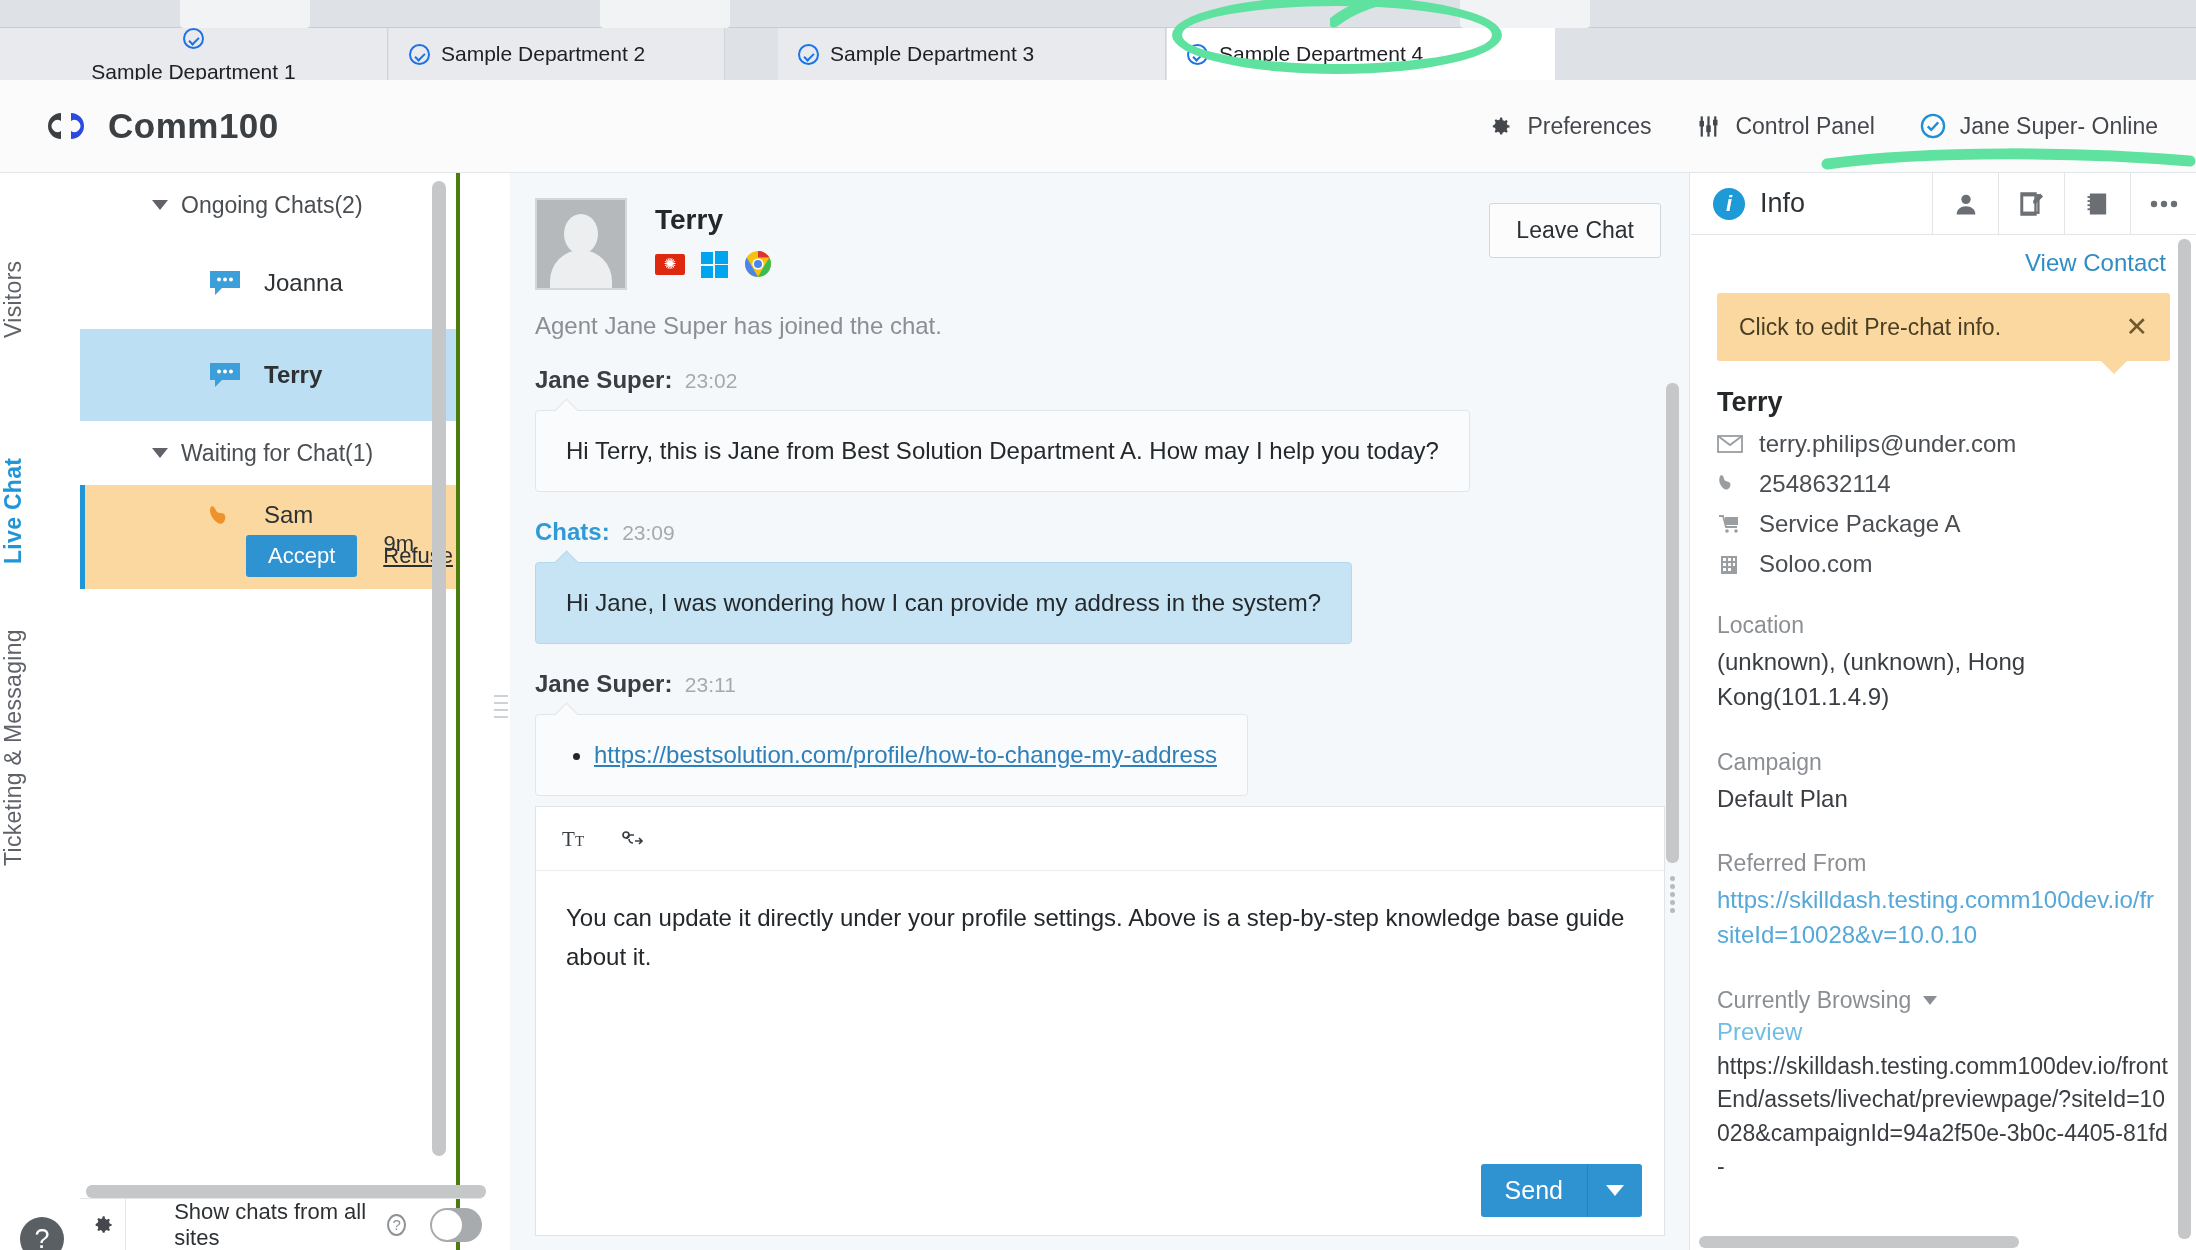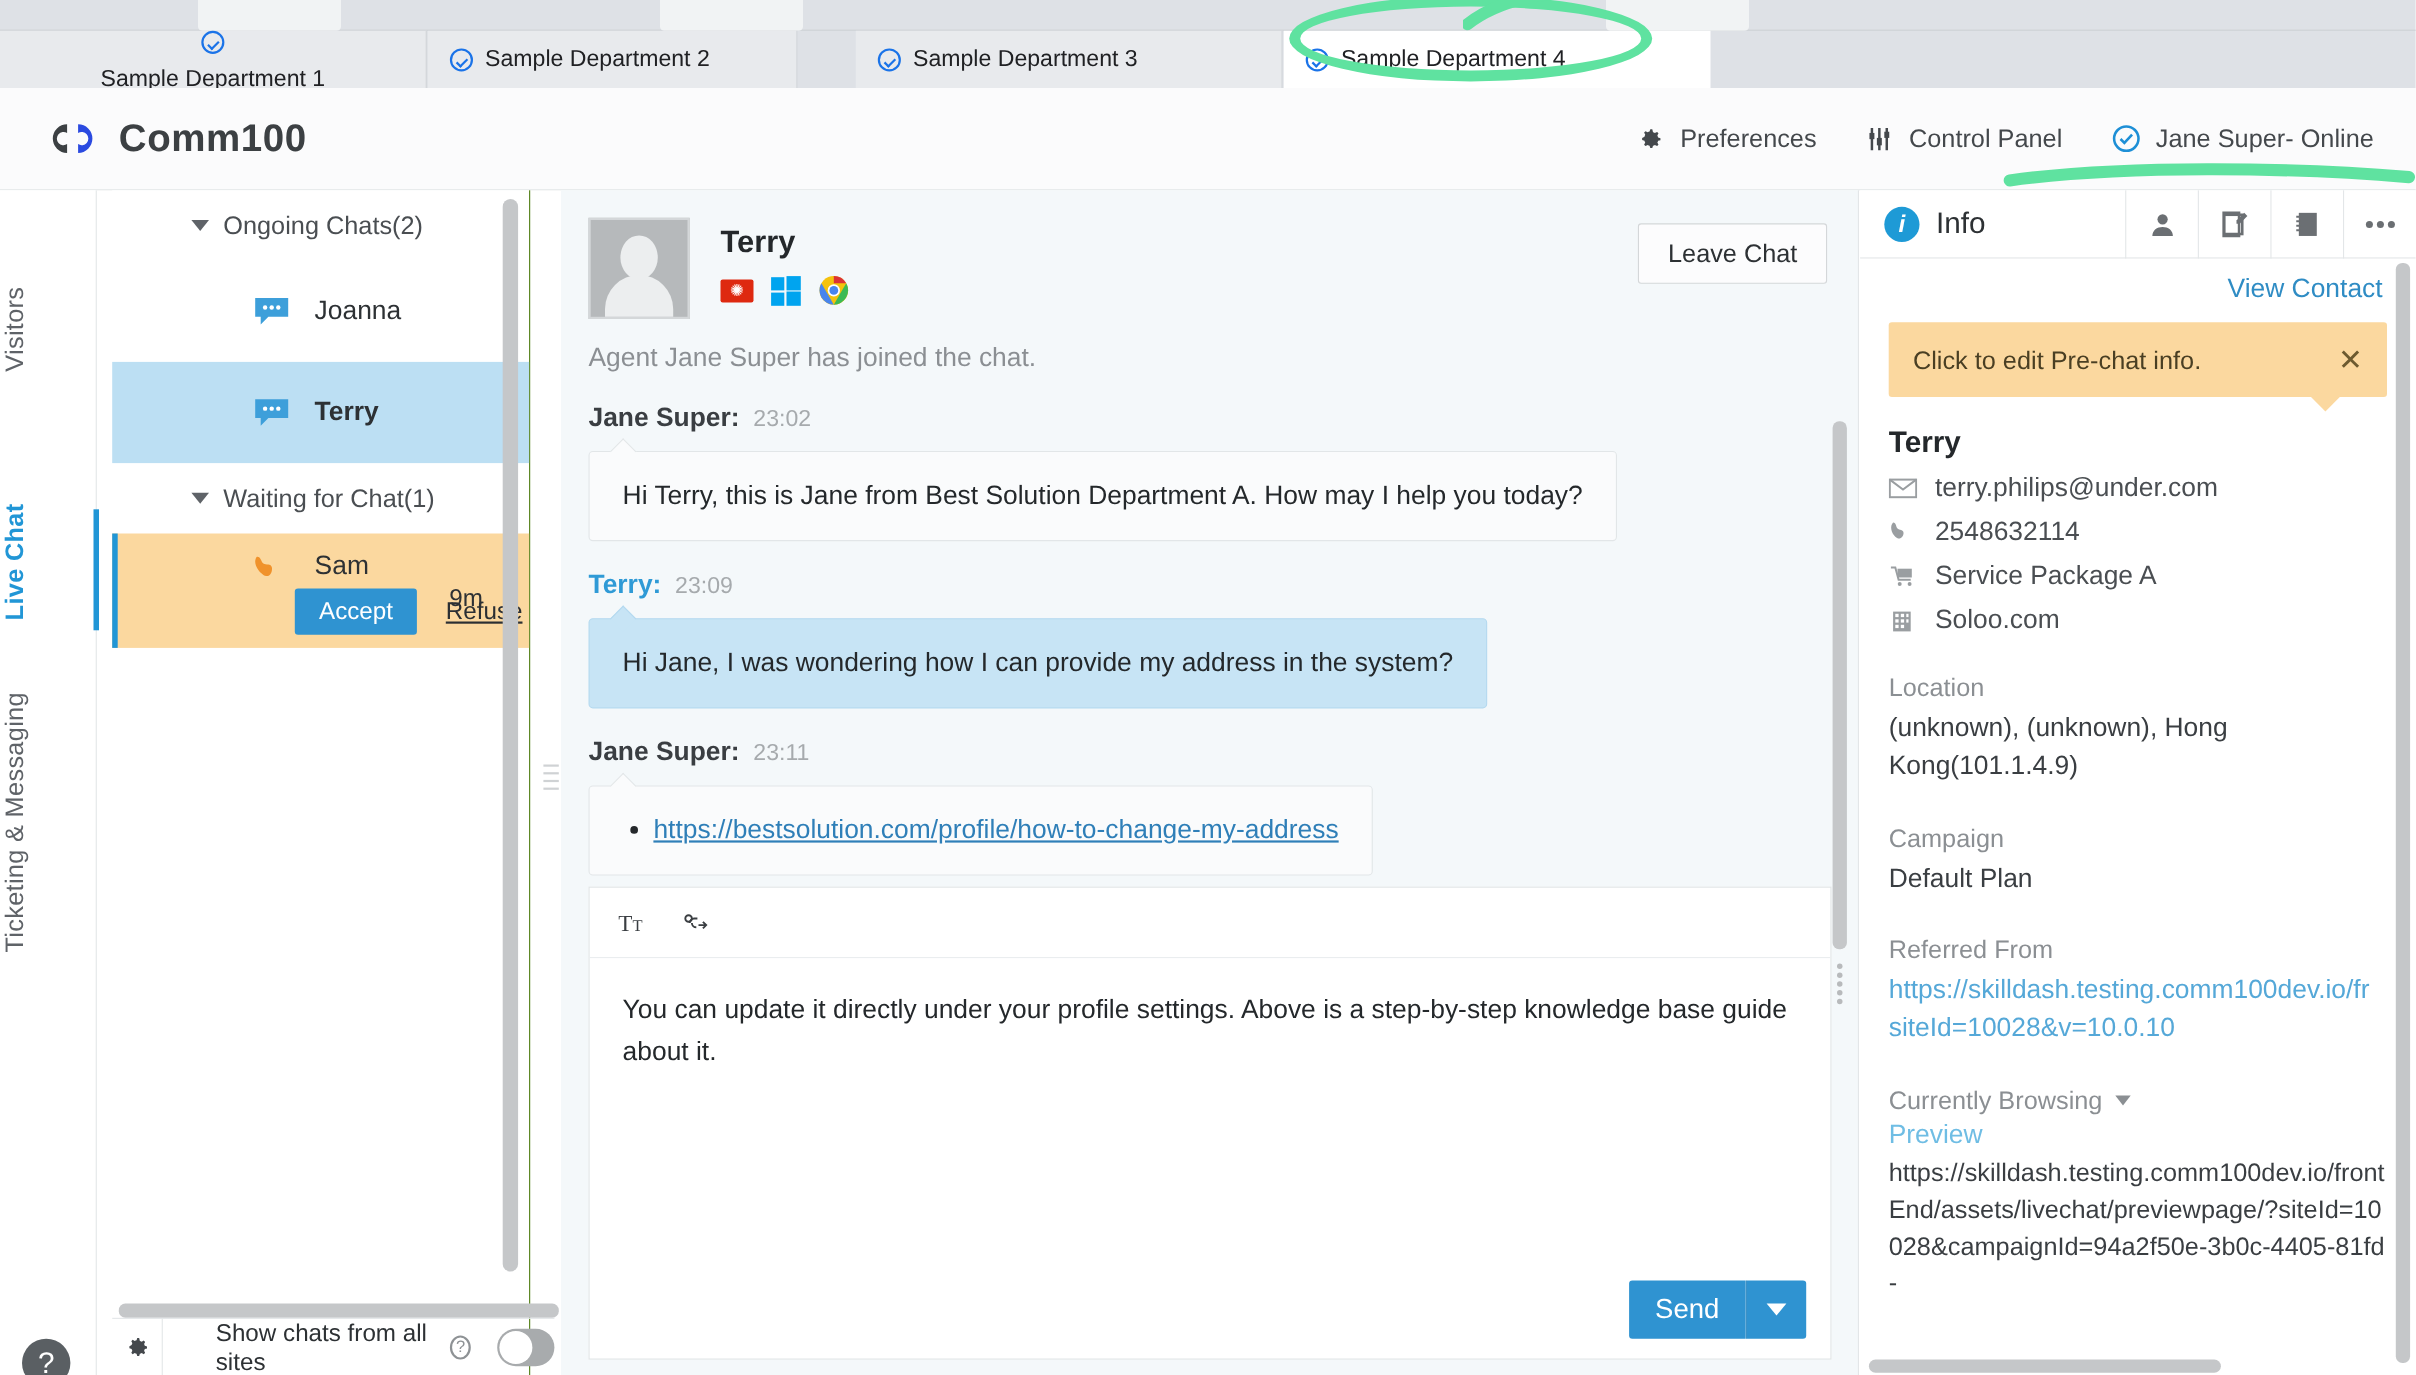--- a/index.html
+++ b/index.html
@@ -114,23 +114,23 @@
   }
   .help-btn {
     position: absolute; left: 20px; top: 1044px;
     width: 44px; height: 44px; border-radius: 50%;
     background: #5a5f63; color: #ffffff;
     font-size: 27px; display: flex; align-items: center; justify-content: center;
   }
 
   
   .chatlist {
-    position: absolute; top: 173px; left: 102px; width: 380px; height: 1077px;
+    position: absolute; top: 173px; left: 80px; width: 380px; height: 1077px;
     background: #ffffff;
-    border-right: 1px solid #4d7c0f;
+    border-right: 4px solid #4d7c0f;
   }
   .group-head {
     display: flex; align-items: center; gap: 13px;
     padding: 0 0 0 96px; height: 64px;
     font-size: 23px; color: #4a4e52;
   }
   .caret-down {
     width: 0; height: 0;
     border-left: 8px solid transparent; border-right: 8px solid transparent;
     border-top: 10px solid #5f6368;
@@ -605,21 +605,21 @@
   <div class="msg-block">
     <div>
       <span class="msg-author">Jane Super:</span>
       <span class="msg-time">23:02</span>
     </div>
     <div class="bubble">Hi Terry, this is Jane from Best Solution Department A. How may I help you today?</div>
   </div>
 
   <div class="msg-block">
     <div>
-      <span class="msg-author visitor">Terry:</span>
+      <span class="msg-author visitor">Chats:</span>
       <span class="msg-time">23:09</span>
     </div>
     <div class="bubble visitor">Hi Jane, I was wondering how I can provide my address in the system?</div>
   </div>
 
   <div class="msg-block">
     <div>
       <span class="msg-author">Jane Super:</span>
       <span class="msg-time">23:11</span>
     </div>

